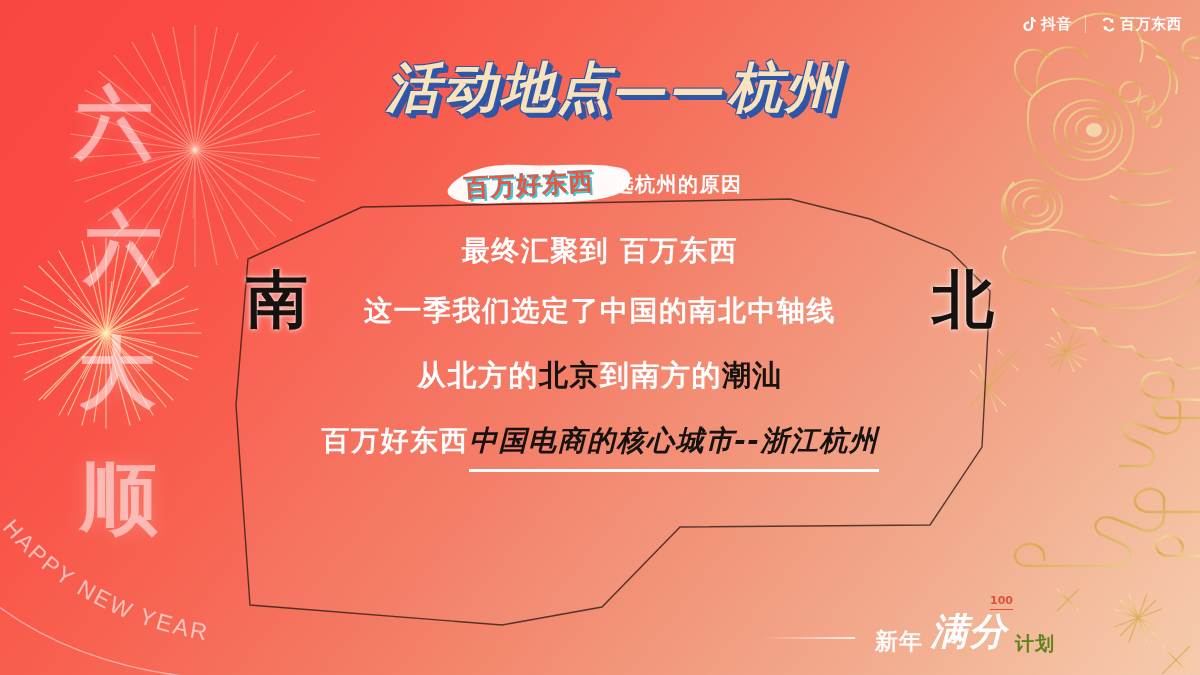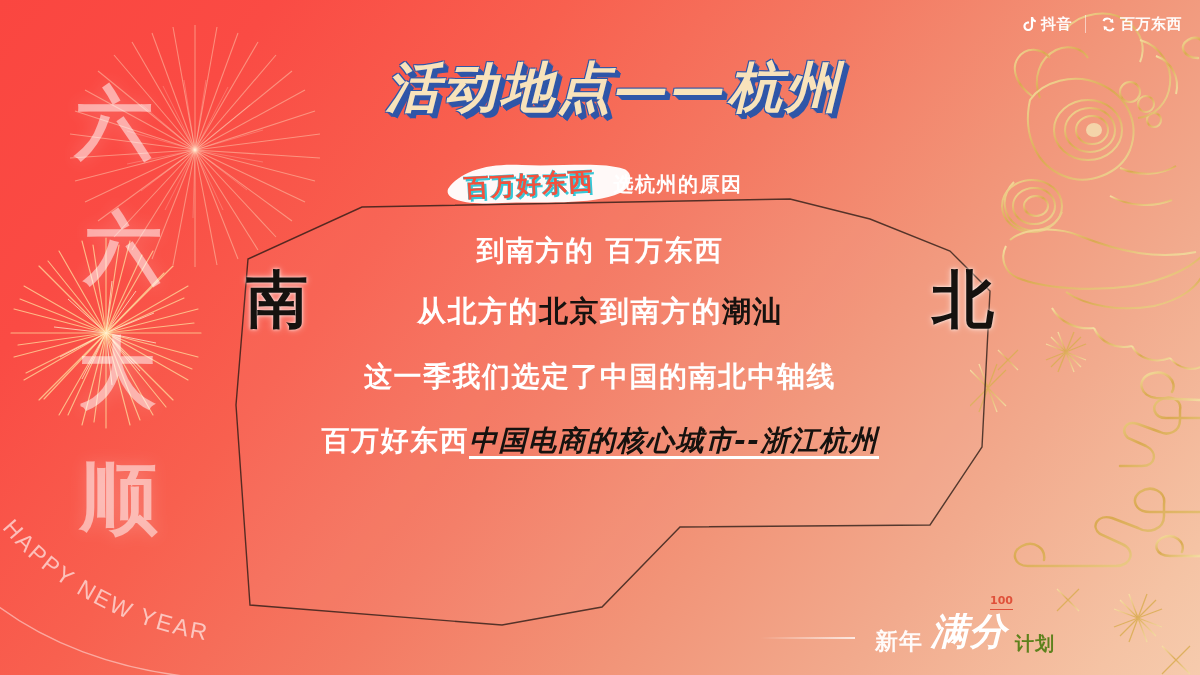--- a/index.html
+++ b/index.html
@@ -141,21 +141,21 @@
     letter-spacing:1.5px; white-space:nowrap;
   }
   .copy-line.l1 { font-size:28px; margin-bottom:22px; }
   .copy-line.l2 { font-size:28px; margin-bottom:26px; }
   .copy-line.l3 { font-size:29px; margin-bottom:26px; }
   .copy-line.l4 { font-size:27px; margin-bottom:26px; }
   .copy-line.l5 { font-size:28px; }
   .dark { color:#16120f; }
   .emph {
     color:#16120f; font-style:italic; font-weight:700;
-    border-bottom:3px solid #ffffff; padding-bottom:1px;
+    border-bottom:3px solid #ffffff; padding-bottom:14px;
     display:inline-block; line-height:1.05;
   }
 
   
   #footer-rule {
     position:absolute; left:760px; bottom:36px; width:95px; height:2px;
     background:linear-gradient(90deg, rgba(255,255,255,0), rgba(255,255,255,.75));
   }
   #footer-brand {
     position:absolute; right:145px; bottom:18px;
@@ -482,27 +482,27 @@
     <span id="badge-text">百万好东西</span>
   </span>
   <span id="badge-subtitle">选杭州的原因</span>
 </div>
 
 <span class="compass-char" id="compass-south">南</span>
 <span class="compass-char" id="compass-north">北</span>
 
 <div id="body-copy">
   <div class="copy-line l1">
-    <span>到南方的 百万东西</span>
+    <span>最终汇聚到 百万东西</span>
+  </div>
+  <div class="copy-line l2">
+    <span>这一季我们选定了中国的南北中轴线</span>
   </div>
   <div class="copy-line l3">
     <span>从北方的</span><span class="dark">北京</span><span>到南方的</span><span class="dark">潮汕</span>
-  </div>
-  <div class="copy-line l2">
-    <span>这一季我们选定了中国的南北中轴线</span>
   </div>
   <div class="copy-line l5">
     <span>百万好东西</span><span class="emph">中国电商的核心城市--浙江杭州</span>
   </div>
 </div>
 
 <div id="footer-rule"></div>
 <div id="footer-brand">
   <span id="fb-new-year">新年</span>
   <span id="fb-score-wrap">

